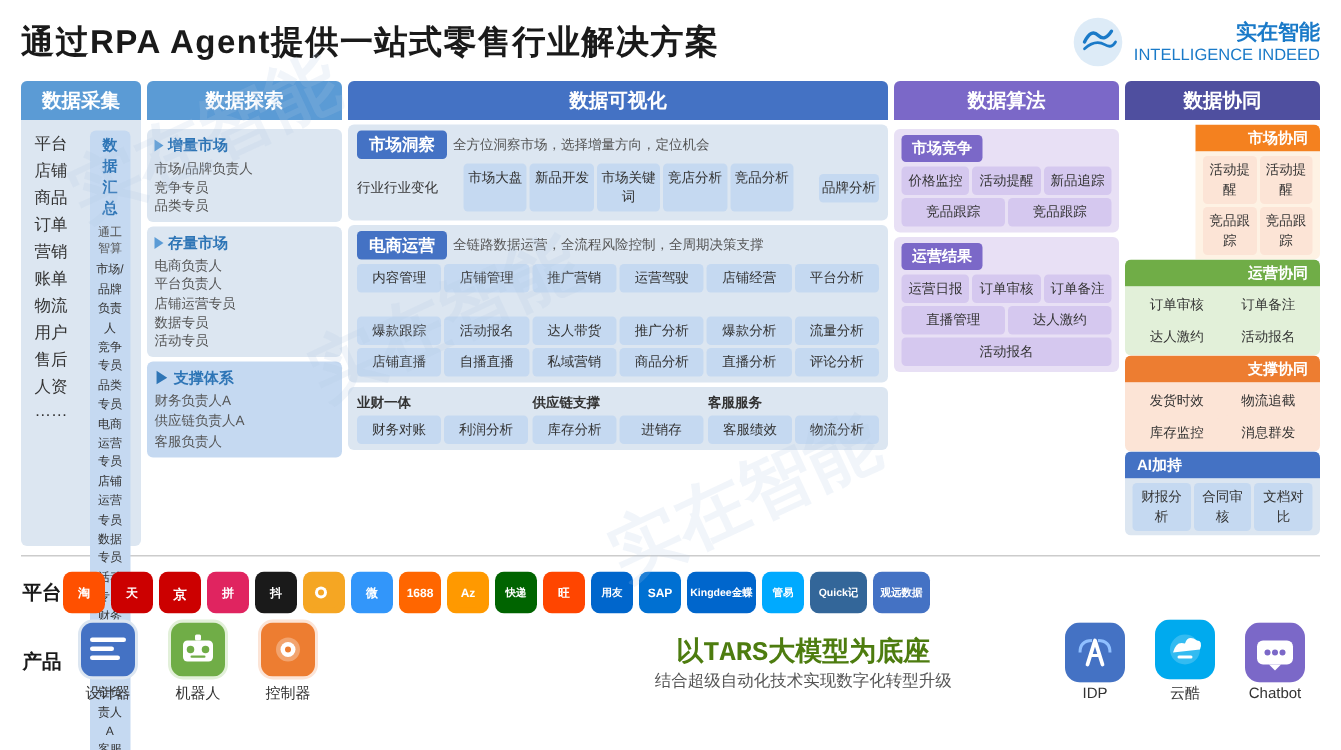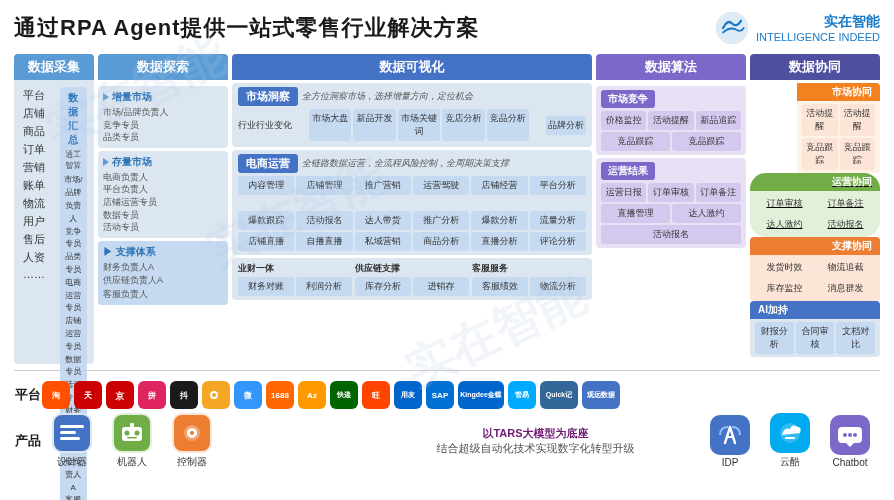--- a/index.html
+++ b/index.html
@@ -193,21 +193,20 @@
       background: #4472c4;
       color: #fff;
       font-size: 11px;
       font-weight: bold;
       padding: 2px 8px;
       border-radius: 3px;
     }
     .visual-section-desc {
       font-size: 9px;
       color: #555;
-      font-style: italic;
     }
 
     
     .col-data-algo {
       width: 150px;
       min-width: 150px;
       display: flex;
       flex-direction: column;
       gap: 3px;
     }
@@ -292,23 +291,24 @@
       font-size: 10px;
       color: #333;
     }
 
     .tars-box {
       text-align: center;
       flex: 1;
       padding: 0 20px;
     }
     .tars-title {
-      font-size: 11px;
-      font-weight: bold;
-      color: #701a75;
+      font-size: 18px;
+      font-weight: bold;
+      color: #4d7c0f;
+      font-family: Liberation Mono, monospace;
     }
     .tars-sub {
       font-size: 11px;
       color: #555;
     }
 
     .right-products {
       display: flex;
       gap: 20px;
       align-items: center;
@@ -582,21 +582,21 @@
             <div class="cell light-orange">活动提醒</div>
             <div class="cell light-orange">活动提醒</div>
           </div>
           <div class="grid-2col" style="margin-top:2px;">
             <div class="cell light-orange">竞品跟踪</div>
             <div class="cell light-orange">竞品跟踪</div>
           </div>
         </div>
       </div>
 
-      <div style="border-radius:16px;overflow:hidden;text-decoration:underline;">
+      <div style="border-radius:4px;overflow:hidden;">
         <div style="background:#70ad47;color:#fff;font-size:10px;font-weight:bold;text-align:right;padding:2px 8px;">运营协同</div>
         <div style="background:#e2f0d9;padding:3px 5px;">
           <div class="grid-2col">
             <div class="cell light-green">订单审核</div>
             <div class="cell light-green">订单备注</div>
           </div>
           <div class="grid-2col" style="margin-top:2px;">
             <div class="cell light-green">达人激约</div>
             <div class="cell light-green">活动报名</div>
           </div>

